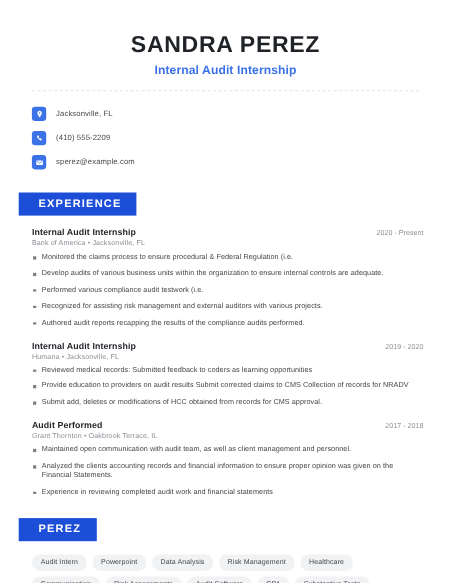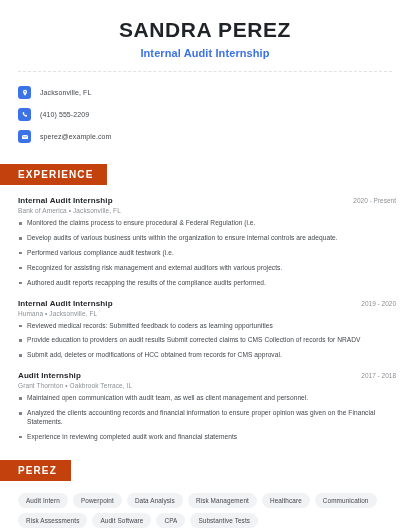--- a/index.html
+++ b/index.html
@@ -14,21 +14,21 @@
     font-family: "Liberation Sans", sans-serif;
     color: #2c2c2c;
     overflow: hidden;
   }
 
   .page {
     position: relative;
     width: 410px;
     height: 530px;
     background: #ffffff;
-    padding: 0;
+    padding: 11px;
   }
 
   
   .header {
     text-align: center;
     padding: 18px 18px 0 18px;
   }
 
   .name {
     font-size: 21px;
@@ -80,27 +80,27 @@
 
   .c-text {
     font-size: 7px;
     color: #43474c;
     letter-spacing: 0.1px;
   }
 
   
   .section-badge {
     display: inline-block;
-    background: #c2410c;
+    background: #1d4ed8;
     color: #ffffff;
     font-size: 10px;
     font-weight: bold;
     letter-spacing: 1.1px;
     padding: 5px 14px 5px 18px;
-    margin-left: 0;
+    margin-left: 6px;
   }
 
   .section-wrap { margin-top: 18px; }
 
   .section-body { padding: 0 14px 0 18px; }
 
   
   .job { margin-top: 11px; }
 
   .job-head {
@@ -245,21 +245,21 @@
         <div class="job-meta">Humana • Jacksonville, FL</div>
         <div class="bullets">
           <div class="bullet">Reviewed medical records: Submitted feedback to coders as learning opportunities</div>
           <div class="bullet">Provide education to providers on audit results Submit corrected claims to CMS Collection of records for NRADV</div>
           <div class="bullet">Submit add, deletes or modifications of HCC obtained from records for CMS approval.</div>
         </div>
       </div>
 
       <div class="job">
         <div class="job-head">
-          <span class="job-role">Audit Internship</span>
+          <span class="job-role">Audit Performed</span>
           <span class="job-dates">2017 - 2018</span>
         </div>
         <div class="job-meta">Grant Thornton • Oakbrook Terrace, IL</div>
         <div class="bullets">
           <div class="bullet">Maintained open communication with audit team, as well as client management and personnel.</div>
           <div class="bullet">Analyzed the clients accounting records and financial information to ensure proper opinion was given on the Financial Statements.</div>
           <div class="bullet">Experience in reviewing completed audit work and financial statements</div>
         </div>
       </div>
 

